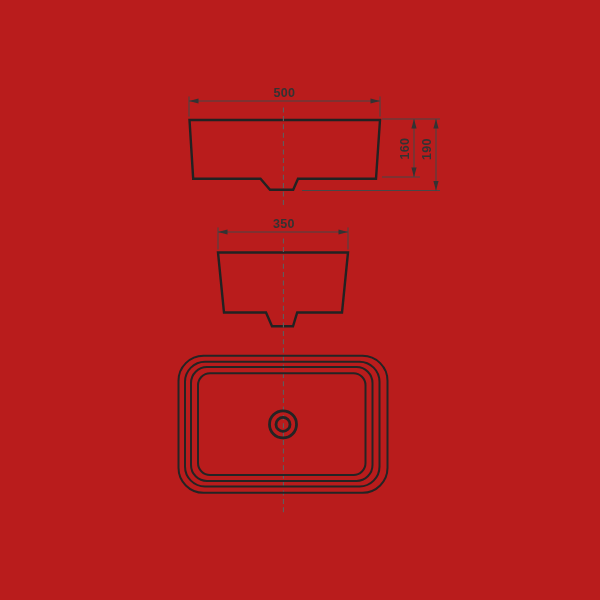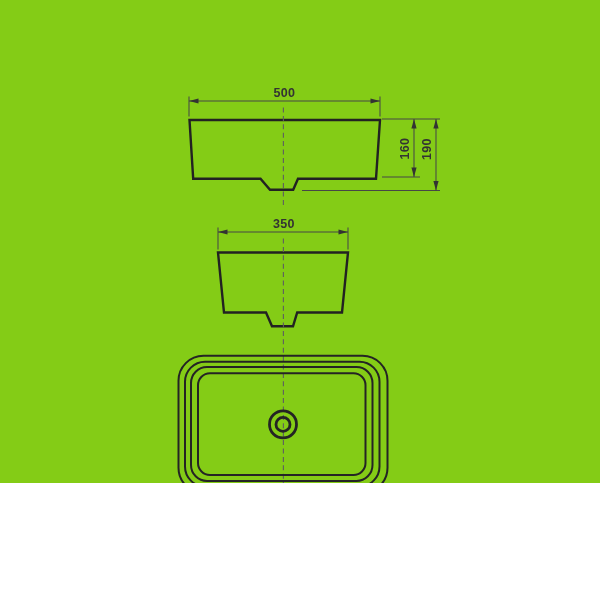--- a/index.html
+++ b/index.html
@@ -6,22 +6,22 @@
     margin: 0;
     padding: 0;
     background: #ffffff;
     width: 600px;
     height: 600px;
     font-family: "Liberation Sans", sans-serif;
   }
   .canvas-wrap {
     position: relative;
     width: 600px;
-    height: 483px;
-    background: #84cc16;
+    height: 600px;
+    background: #b91c1c;
     overflow: hidden;
   }
   svg { display: block; }
 
   
   .body-line   { fill: none; stroke: #222222; stroke-width: 2.4; stroke-linejoin: miter; }
   .plan-line   { fill: none; stroke: #242424; stroke-width: 2;   }
   .drain-line  { fill: none; stroke: #242424; stroke-width: 2.8; }
   .dim-line    { fill: none; stroke: #474747; stroke-width: 1.05; }
   .center-line { fill: none; stroke: #5f5f5f; stroke-width: 1.1; stroke-dasharray: 5 3.4; }

